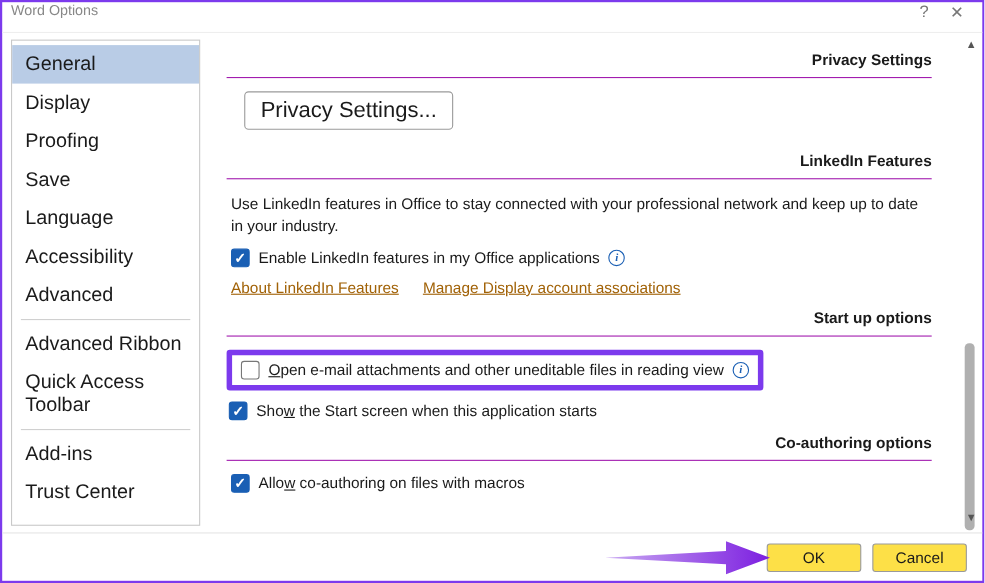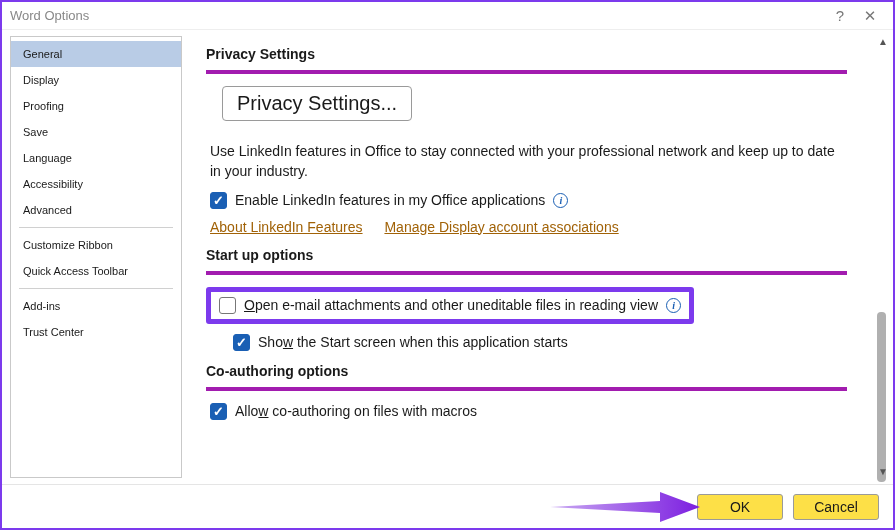--- a/index.html
+++ b/index.html
@@ -16,21 +16,20 @@
     width: 895px;
     height: 530px;
     border: 2px solid #7c3aed;
     background: #fff;
     display: flex;
     flex-direction: column;
   }
   .titlebar {
     height: 28px;
     display: flex;
-    align-items: center;
     padding: 0 8px;
     color: #888;
     font-size: 13px;
     border-bottom: 1px solid #eee;
   }
   .titlebar .spacer { flex: 1; }
   .titlebar .help, .titlebar .close {
     width: 30px;
     text-align: center;
     font-size: 15px;
@@ -46,21 +45,21 @@
     width: 172px;
     border: 1px solid #c9c9c9;
     margin: 6px 0 6px 8px;
     padding: 4px 0;
     overflow: hidden;
     background: #fff;
   }
   .sidebar .cat {
     padding: 7px 12px;
     cursor: pointer;
-    font-size: 11px;
+    font-size: 18px;
   }
   .sidebar .cat.selected {
     background: #b9cce6;
   }
   .sidebar .sep {
     border-top: 1px solid #d0d0d0;
     margin: 4px 8px;
   }
   .content-wrap {
     flex: 1;
@@ -96,21 +95,22 @@
     top: 282px;
     height: 170px;
     background: #b0b0b0;
     border-radius: 4px;
   }
 
   .section-head {
     font-weight: 600;
     margin-top: 12px;
     padding-bottom: 8px;
-    border-bottom: 4px solid #a21caf;
+    border-bottom: 1px solid #a21caf;
+    text-align: right;
   }
   .section-head.first { margin-top: 0; }
 
   .button {
     display: inline-block;
     border: 1px solid #9a9a9a;
     border-radius: 4px;
     padding: 5px 14px;
     font-size: 20px;
     background: #fff;
@@ -232,53 +232,54 @@
 
     <div class="sidebar">
       <div class="cat selected"><span>General</span></div>
       <div class="cat"><span>Display</span></div>
       <div class="cat"><span>Proofing</span></div>
       <div class="cat"><span>Save</span></div>
       <div class="cat"><span>Language</span></div>
       <div class="cat"><span>Accessibility</span></div>
       <div class="cat"><span>Advanced</span></div>
       <div class="sep"></div>
-      <div class="cat"><span>Customize Ribbon</span></div>
+      <div class="cat"><span>Advanced Ribbon</span></div>
       <div class="cat"><span>Quick Access Toolbar</span></div>
       <div class="sep"></div>
       <div class="cat"><span>Add-ins</span></div>
       <div class="cat"><span>Trust Center</span></div>
     </div>
 
     <div class="content-wrap">
       <div class="content">
 
         <div class="section-head first">Privacy Settings</div>
         <span class="button">Privacy Settings...</span>
 
+        <div class="section-head">LinkedIn Features</div>
         <div class="para">Use LinkedIn features in Office to stay connected with your professional network and keep up to date in your industry.</div>
         <div class="row">
           <span class="cb checked"></span>
           <span>Enable LinkedIn features in my Office applications</span>
           <span class="info-icon">i</span>
         </div>
         <div class="links-row">
           <span class="lnk">About LinkedIn Features</span>
           <span class="lnk">Manage Display account associations</span>
         </div>
 
         <div class="section-head">Start up options</div>
         <div style="margin-top:8px">
           <span class="highlight-box">
             <span class="cb"></span>
             <span><span class="u">O</span><span>pen e-mail attachments and other uneditable files in reading view</span></span>
             <span class="info-icon">i</span>
           </span>
         </div>
-        <div class="row" style="margin-left:27px;">
+        <div class="row" style="margin-left:2px;">
           <span class="cb checked"></span>
           <span><span>S</span><span>ho</span><span class="u">w</span><span> the Start screen when this application starts</span></span>
         </div>
 
         <div class="section-head">Co-authoring options</div>
         <div class="row" style="margin-top:12px;">
           <span class="cb checked"></span>
           <span><span>Allo</span><span class="u">w</span><span> co-authoring on files with macros</span></span>
         </div>
 

